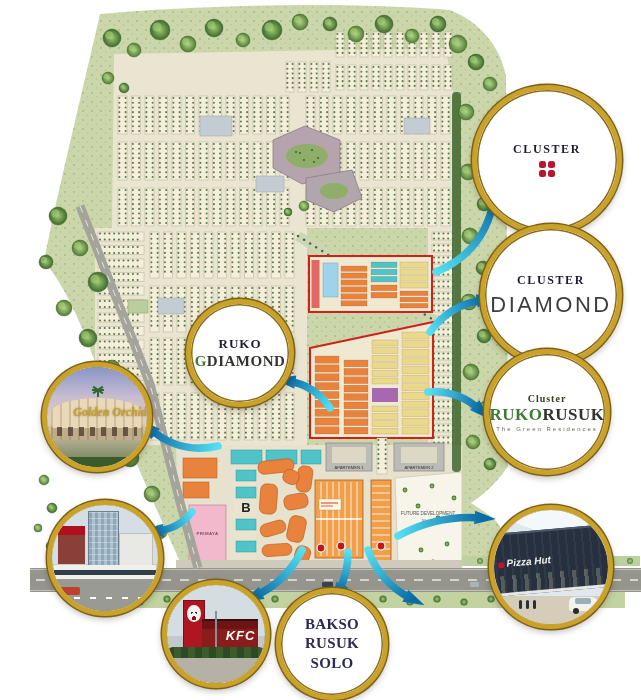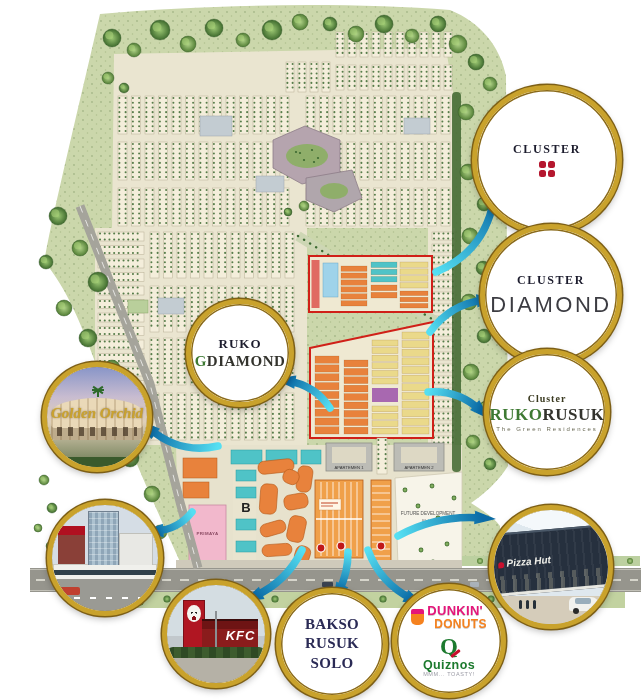--- a/index.html
+++ b/index.html
@@ -52,21 +52,21 @@
 
   
   .go-bg{position:absolute;inset:0;background:linear-gradient(180deg,#8895c8 0%,#c8bcd0 30%,#e0d0b8 55%,#6a7a52 100%);}
   .go-bld{position:absolute;left:4%;right:4%;top:31%;height:42%;background:#ead9b8;
      border-radius:50% 50% 4px 4px / 36% 36% 4px 4px;
      background-image:repeating-linear-gradient(90deg,rgba(120,90,50,.22) 0 2px,transparent 2px 9px);
      box-shadow:inset 0 -12px 0 rgba(90,70,40,.3);}
   .go-win{position:absolute;left:6%;right:6%;bottom:10%;height:22%;opacity:.75;
      background:repeating-linear-gradient(90deg,#4a3a28 0 5px,transparent 5px 11px);}
   .go-sign{position:absolute;left:4px;right:0;top:38%;font-family:"Liberation Serif",serif;
-     font-style:italic;font-weight:bold;font-size:15px;color:#caa22e;text-shadow:0 0 2px rgba(60,40,0,.55);text-align:left;}
+     font-style:italic;font-weight:bold;font-size:12px;color:#caa22e;text-shadow:0 0 2px rgba(60,40,0,.55);text-align:right;}
   .go-palm{position:absolute;left:50%;top:22%;width:2px;height:8px;background:#2e6a2a;}
   .go-palm i{position:absolute;left:-5px;top:0;width:12px;height:2px;background:#2e6a2a;display:block;}
   .go-palm i:nth-child(1){transform:rotate(-35deg);}
   .go-palm i:nth-child(2){transform:rotate(0deg);}
   .go-palm i:nth-child(3){transform:rotate(35deg);}
   .go-hedge{position:absolute;left:0;right:0;bottom:0;height:10%;background:#3a5a2c;}
 
   
   .ml-bg{position:absolute;inset:0;background:linear-gradient(#d5dde5 0 56%,#c9c9c2 56% 70%,#9a9a94 70% 100%);}
   .ml-brick{position:absolute;left:6%;top:20%;width:25%;height:36%;background:#8a4038;}
@@ -1127,36 +1127,20 @@
       <div class="kfc-pole"></div>
       <div class="kfc-hedge"></div>
     </div>
   </div>
 
   <div class="co" style="left:276px;top:588px;width:112px;height:112px">
     <div class="t-bakso">BAKSO RUSUK</div>
     <div class="t-bakso">SOLO</div>
   </div>
 
-  <div class="co" style="left:392px;top:584px;width:114px;height:114px">
-    <div class="dd-wrap">
-      <div class="dd-row">
-        <span class="dd-cup"></span>
-        <span class="dd-txt">
-          <div class="dd-l1">DUNKIN'</div>
-          <div class="dd-l2">DONUTS</div>
-        </span>
-      </div>
-      <div class="qz">
-        <div class="qz-q"><span>Q</span><em></em></div>
-        <div class="qz-name">Quiznos</div>
-        <div class="qz-tag">MMM... TOASTY!</div>
-      </div>
-    </div>
-  </div>
 
   <div class="co photo" style="left:489px;top:505px;width:124px;height:124px">
     <div class="scene">
       <div class="ph-bg"></div>
       <div class="ph-ground"></div>
       <div class="ph-bld">
           <div class="ph-glow"></div>
         <div class="ph-sign"><span class="ph-dot"></span><span>Pizza Hut</span></div>
       </div>
       <div class="ph-ppl">

